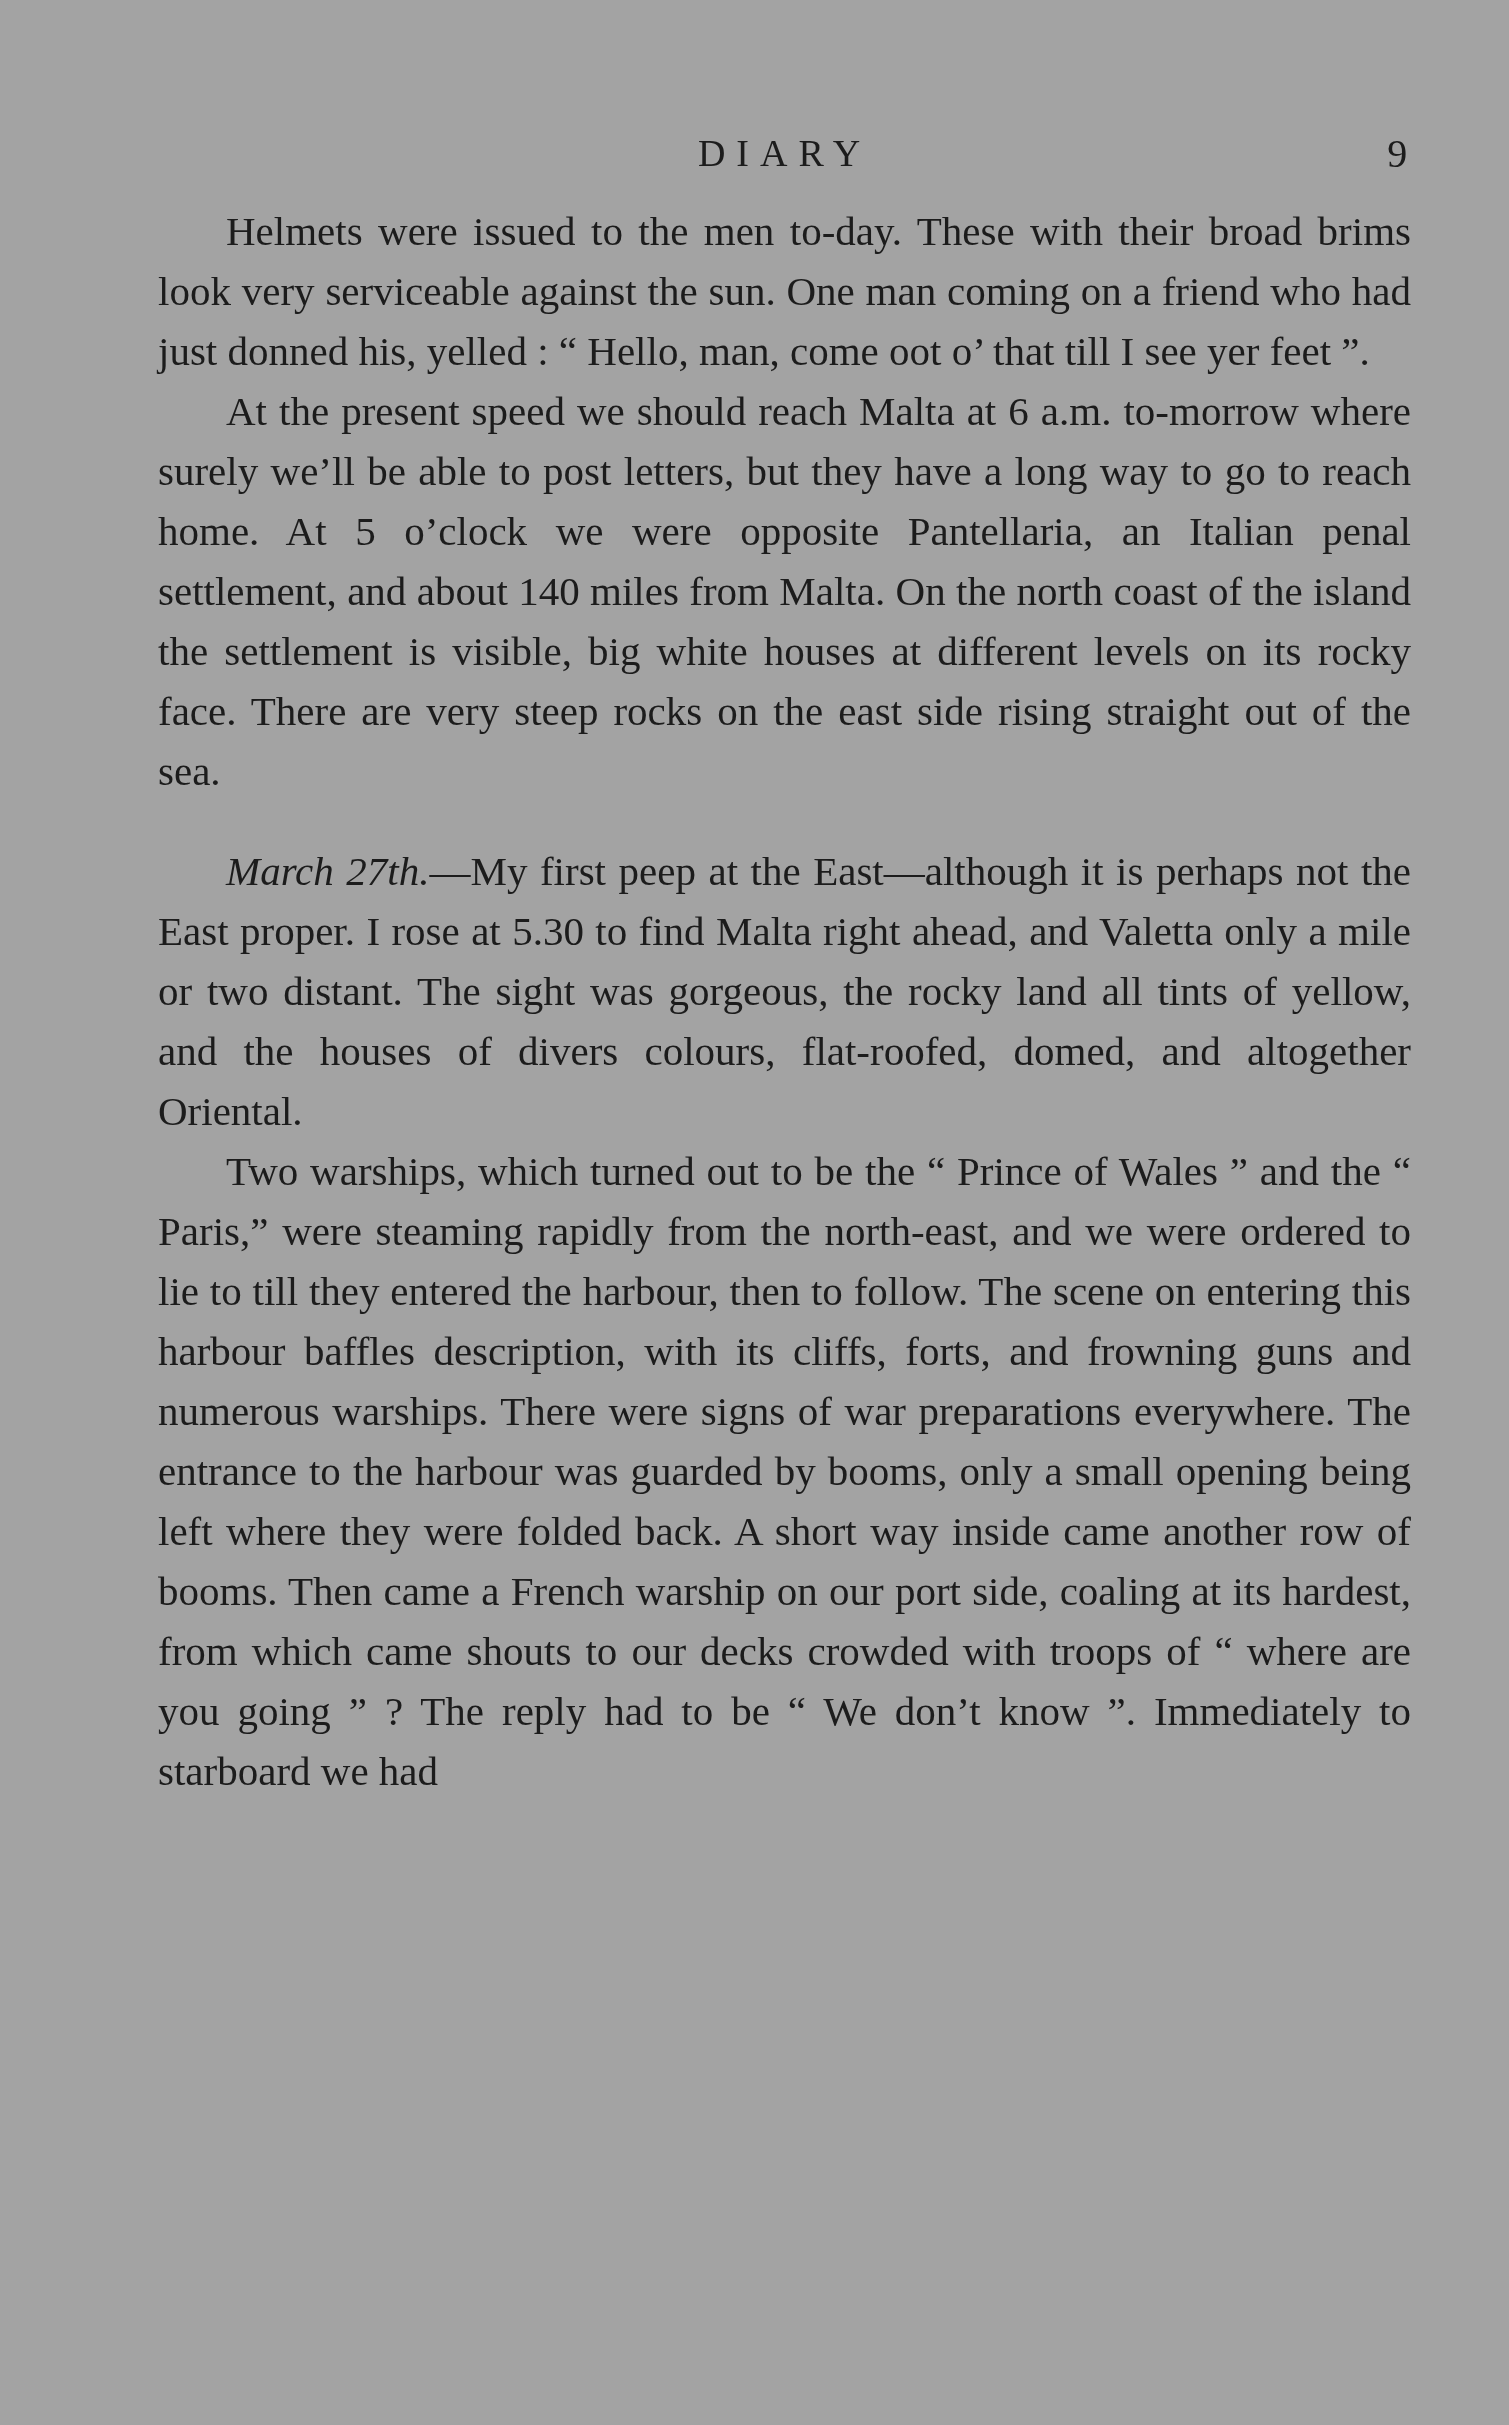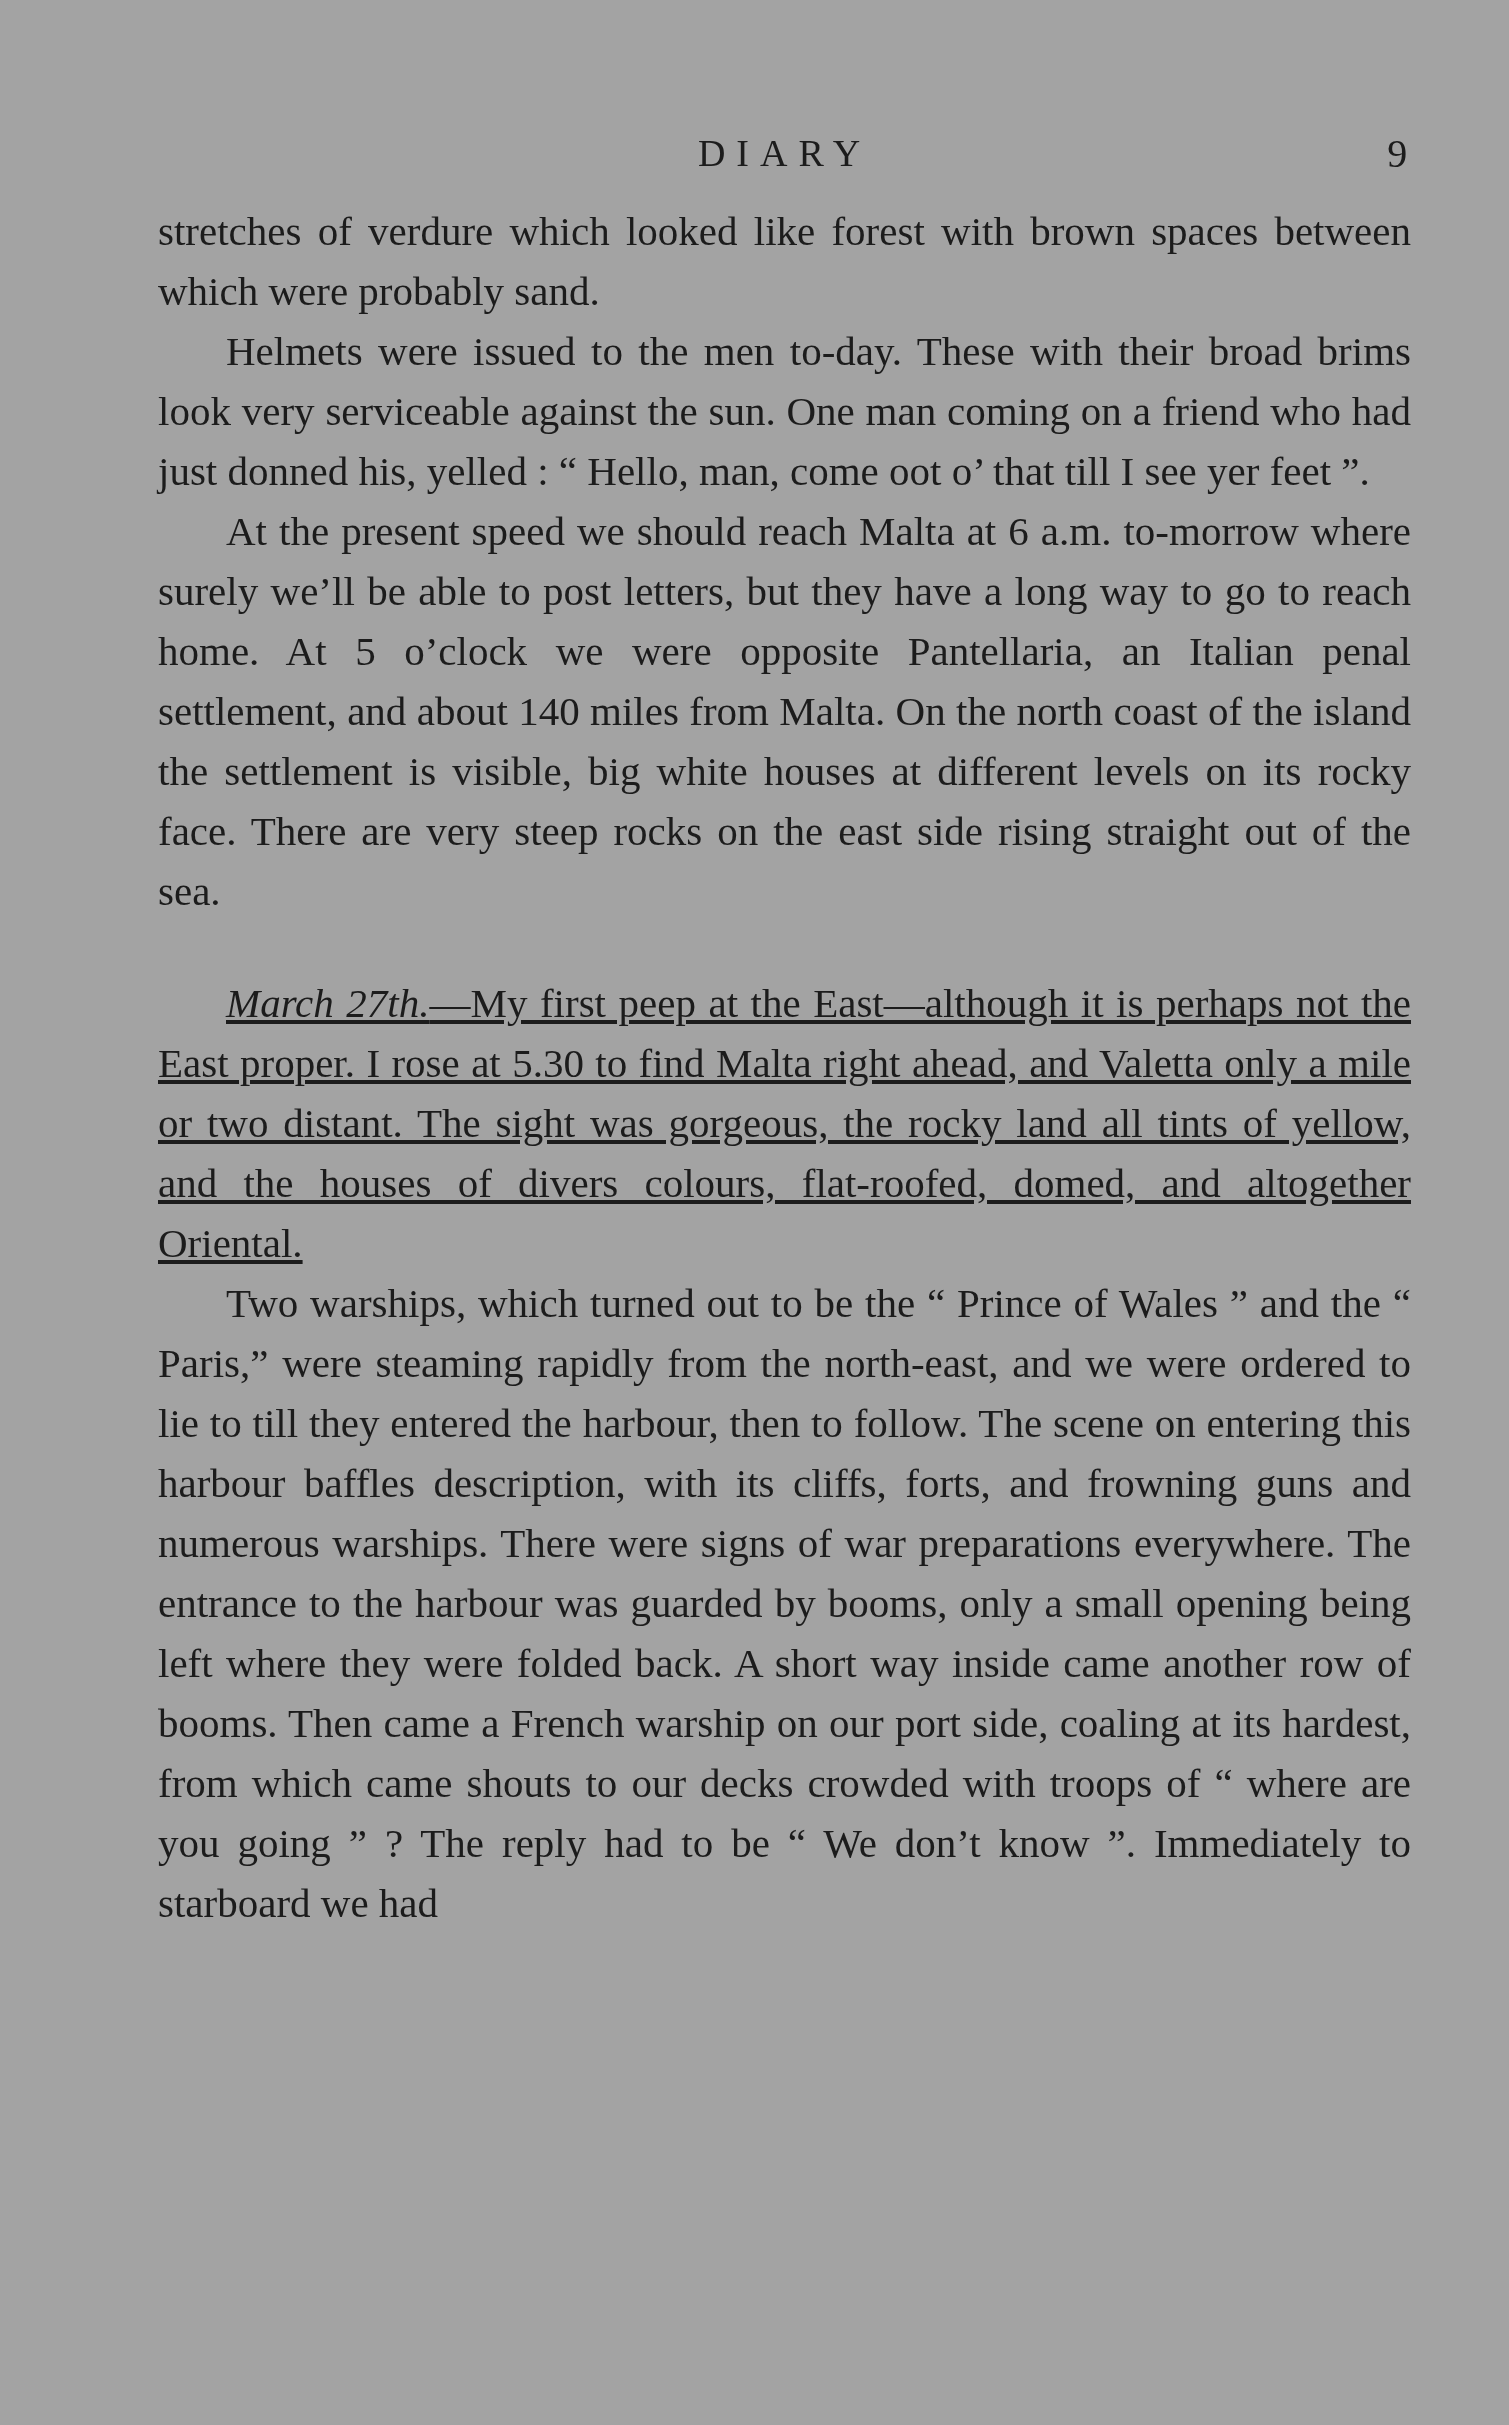--- a/index.html
+++ b/index.html
@@ -53,40 +53,38 @@
     text-justify: inter-word;
   }
   .text-block p {
     margin: 0;
     padding: 0;
   }
   .text-block p.indent {
     text-indent: 68px;
   }
   .text-block p.gap-before {
-    margin-top: 52px;
-    text-decoration: underline;
+    margin-top: 40px;
   }
   .lead-italic {
     font-style: italic;
   }
 </style>
 </head>
 <body>
 
 <div class="page">
 
   <div class="running-head">
     <span class="title">DIARY</span>
     <span class="folio">9</span>
   </div>
 
   <div class="text-block">
 
-    <p>stretches of verdure which looked like forest with brown spaces between which were probably sand.</p>
 
     <p class="indent">Helmets were issued to the men to-day.  These with their broad brims look very serviceable against the sun.  One man coming on a friend who had just donned his, yelled :  “ Hello, man, come oot o’ that till I see yer feet ”.</p>
 
     <p class="indent">At the present speed we should reach Malta at 6 a.m. to-morrow where surely we’ll be able to post letters, but they have a long way to go to reach home.  At 5 o’clock we were opposite Pantellaria, an Italian penal settlement, and about 140 miles from Malta.  On the north coast of the island the settlement is visible, big white houses at different levels on its rocky face.  There are very steep rocks on the east side rising straight out of the sea.</p>
 
     <p class="indent gap-before"><span class="lead-italic">March 27th.</span><span>—My first peep at the East—although it is perhaps not the East proper.  I rose at 5.30 to find Malta right ahead, and Valetta only a mile or two distant. The sight was gorgeous, the rocky land all tints of yellow, and the houses of divers colours, flat-roofed, domed, and altogether Oriental.</span></p>
 
     <p class="indent">Two warships, which turned out to be the “ Prince of Wales ” and the “ Paris,” were steaming rapidly from the north-east, and we were ordered to lie to till they entered the harbour, then to follow.  The scene on entering this harbour baffles description, with its cliffs, forts, and frowning guns and numerous warships.  There were signs of war preparations everywhere.  The entrance to the harbour was guarded by booms, only a small opening being left where they were folded back.  A short way inside came another row of booms.  Then came a French warship on our port side, coaling at its hardest, from which came shouts to our decks crowded with troops of “ where are you going ” ?  The reply had to be “ We don’t know ”.  Immediately to starboard we had</p>
 
   </div>

